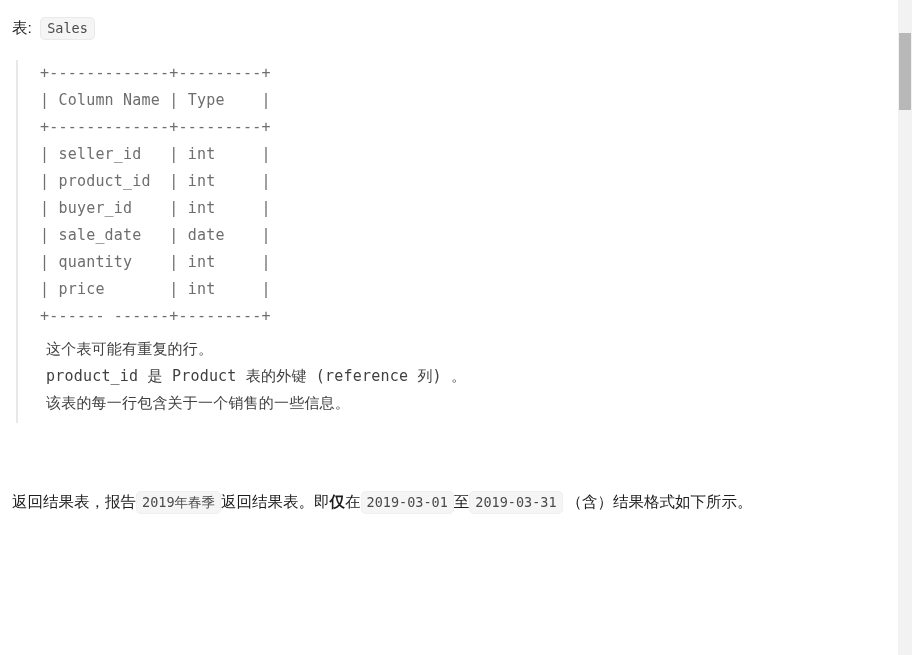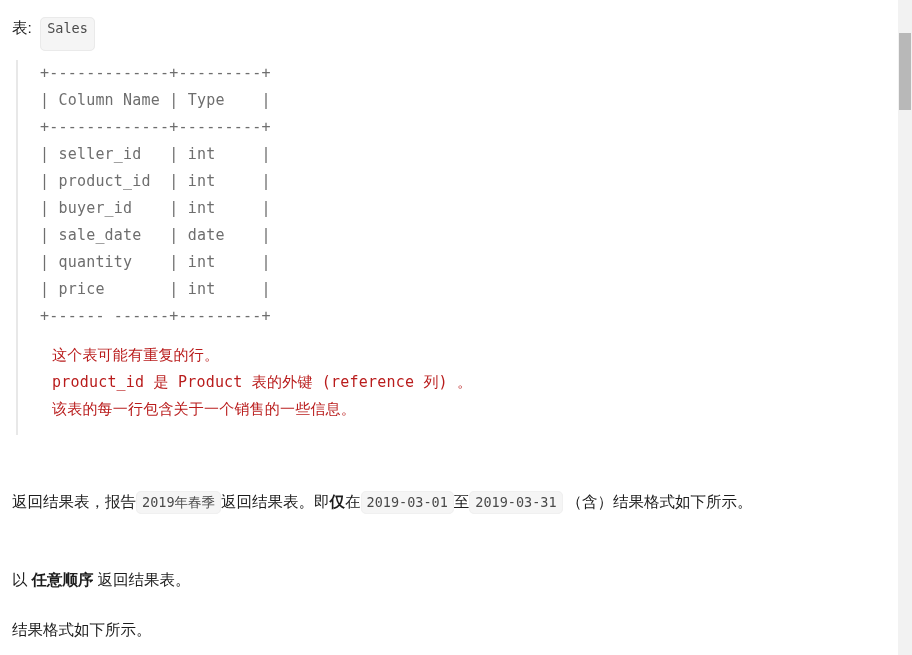--- a/index.html
+++ b/index.html
@@ -35,21 +35,21 @@
     white-space: nowrap;
   }
   .table-label .lbl { font-family: "Liberation Sans", sans-serif; }
 
   code.inline {
     font-family: "DejaVu Sans Mono", monospace;
     font-size: 13.5px;
     background: #f5f5f5;
     border: 1px solid #eaeaea;
     border-radius: 5px;
-    padding: 2px 6px 14px 6px;
+    padding: 2px 6px 3px 6px;
     color: #4a4a4a;
     white-space: nowrap;
   }
   code.inline.tight {
     padding: 2px 5px 3px 5px;
     border-color: #f0f0f0;
   }
 
   
   .codeblock {
@@ -64,25 +64,25 @@
   .codeblock pre {
     margin: 0;
     font-family: "DejaVu Sans Mono", monospace;
     font-size: 15px;
     line-height: 27px;
     color: #6e6e6e;
     white-space: pre;
     letter-spacing: 0.2px;
   }
   .codeblock .notes {
-    margin: 12px;
+    margin: 6px;
     font-family: "DejaVu Sans Mono", monospace;
     font-size: 15px;
     line-height: 27px;
-    color: #b91c1c;
+    color: #404040;
     white-space: pre;
     letter-spacing: 0.2px;
   }
 
   
   .para {
     position: absolute;
     font-size: 15.5px;
     line-height: 31px;
     color: #1c1c1c;
@@ -149,25 +149,19 @@
 +------ ------+---------+</pre>
     <p class="notes">这个表可能有重复的行。
 product_id 是 Product 表的外键 (reference 列) 。
 该表的每一行包含关于一个销售的一些信息。</p>
   </div>
 
   <div class="para" id="para-main">
     <span>返回结果表，报告</span><code class="inline tight">2019年春季</code><span>返回结果表。即</span><b>仅</b><span>在</span><code class="inline tight">2019-03-01</code><span>至</span><code class="inline tight">2019-03-31</code><span class="sp"></span><span>（含）结果格式如下所示。</span>
   </div>
 
-  <div class="para" id="para-order">
-    <span>以</span><span class="sp"></span><b>任意顺序</b><span class="sp"></span><span>返回结果表。</span>
-  </div>
 
-  <div class="para" id="para-format">
-    <span>结果格式如下所示。</span>
-  </div>
 
 </div>
 
 <div class="scrollbar-track">
   <div class="scrollbar-thumb"></div>
 </div>
 
 </body></html>

